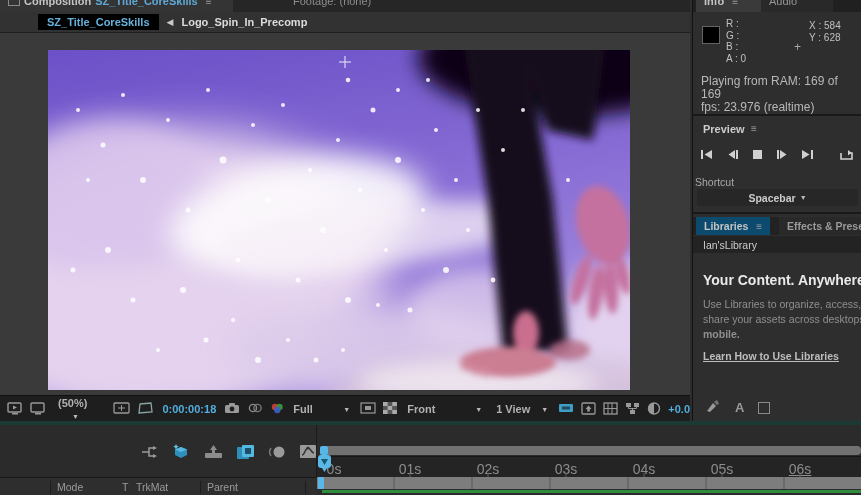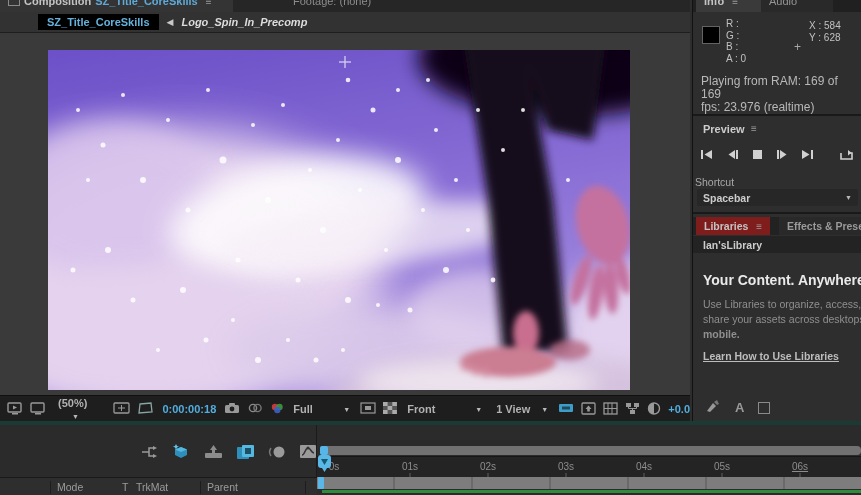--- a/index.html
+++ b/index.html
@@ -13,42 +13,42 @@
     font-size:11px;font-weight:bold;color:#c4c4c4;padding:0 8px;}
   #tab-comp{left:0;width:224px;background:#343434;}
   #tab-comp .blue{color:#5fa9d6;margin-left:4px;}
   #tab-footage{left:233px;width:456px;background:#262626;color:#8d8d8d;font-weight:normal;padding-left:60px;}
   .tabicon{display:inline-block;width:10px;height:8px;border:1px solid #8a8a8a;margin-right:4px;}
   .menu-glyph{color:#9a9a9a;font-weight:normal;margin-left:8px;font-size:10px;}
   #breadcrumb{left:0;top:12px;width:690px;height:20px;background:#323232;
     border-bottom:1px solid #1e1e1e;display:flex;align-items:center;font-size:11px;}
   #crumb-active{background:#000;color:#66b2dc;font-weight:bold;padding:2px 9px;margin-left:38px;}
   #crumb-sep{color:#c8c8c8;font-size:9px;margin:0 8px;}
-  #crumb-cur{color:#dcdcdc;font-weight:bold;font-style:italic;}
+  #crumb-cur{color:#dcdcdc;font-weight:bold;}
   #viewer{left:0;top:33px;width:690px;height:362px;background:#3a3a3a;}
   #viewport{left:48px;top:17px;width:582px;height:340px;background:#120a18;}
   
   #comp-toolbar{left:0;top:395px;width:690px;height:26px;background:#1e1e1e;
     border-top:1px solid #101010;display:flex;align-items:center;
     font-size:11px;color:#b2b2b2;font-weight:bold;}
   #comp-toolbar .gap{margin-left:7px;}
   .cyan{color:#52aede;}
   .caret{font-size:7px;color:#b8b8b8;margin-left:4px;}
   .dd{display:flex;align-items:center;justify-content:space-between;}
   .ic{display:inline-block;vertical-align:middle;}
   
   #teal-divider{left:0;top:421px;width:861px;height:4px;background:#1b3a33;}
   
   #timeline{left:0;top:425px;width:861px;height:70px;background:#2b2b2b;}
   #tl-icons{left:140px;top:18px;display:flex;gap:13px;align-items:center;}
   #tl-vdiv{left:316px;top:0;width:1px;height:70px;background:#1b1b1b;}
   #tl-navigator{left:320px;top:21px;right:0;height:9px;background:#717171;border-radius:4px;}
   #tl-nav-handle{left:320px;top:21px;width:8px;height:9px;background:#56b6e8;border-radius:2px;}
   #tl-ruler{left:317px;top:31px;width:544px;height:21px;background:#242424;border-top:1px solid #161616;}
-  .rlabel{position:absolute;top:4px;transform:translateX(-50%);font-size:10px;color:#8d8d8d;}
+  .rlabel{position:absolute;top:4px;transform:translateX(-50%);font-size:14px;color:#8d8d8d;}
   .rtick{position:absolute;bottom:1px;width:1px;height:4px;background:#5e5e5e;transform:translateX(-50%);}
   #playhead{left:317px;top:29px;}
   #tl-headers{left:0;top:52px;width:317px;height:18px;background:#2e2e2e;border-top:1px solid #191919;
     font-size:10.5px;color:#9b9b9b;}
   #tl-headers span{position:absolute;top:3px;}
   .hdiv{position:absolute;top:2px;width:1px;height:13px;background:#1d1d1d;}
   #workarea{left:317px;top:52px;right:0;height:12px;background:#7d7d7d;
     background-image:repeating-linear-gradient(90deg,transparent 0 76px,#6a6a6a 76px 78px);}
   #wa-handle{left:318px;top:52px;width:6px;height:12px;background:#5ab8e8;border-radius:1px;}
   #ram-line{left:322px;top:65px;right:0;height:3px;background:#2f8c3c;}
@@ -64,29 +64,29 @@
   #xy{left:116px;top:20px;line-height:11.5px;white-space:pre-line;}
   #crosshair{left:101px;top:40px;color:#a8a8a8;font-size:12px;}
   #ram-status{left:8px;top:75px;font-size:12px;color:#b8b8b8;line-height:13px;width:160px;}
   .rp-div{position:absolute;left:0;width:169px;height:2px;background:#191919;}
   #preview-title{left:10px;top:123px;font-size:11px;font-weight:bold;color:#cccccc;}
   #preview-menu{left:58px;top:123px;font-size:10px;color:#9a9a9a;}
   #transport{left:6px;top:147px;display:flex;gap:9px;align-items:center;}
   .tbtn{width:16px;height:14px;display:flex;align-items:center;justify-content:center;}
   #shortcut-label{left:2px;top:176px;font-size:10.5px;color:#a8a8a8;}
   #shortcut-dd{left:4px;top:189px;width:161px;height:17px;background:#272727;border-radius:2px;
-    display:flex;align-items:center;justify-content:space-between;padding:0 6px;box-sizing:border-box;
+    display:flex;align-items:center;justify-content:center;padding:0 6px;box-sizing:border-box;
     font-size:10.5px;font-weight:bold;color:#cccccc;}
   #lib-tabs{left:0;top:217px;width:169px;height:18px;background:#222222;}
   .lib-tab{position:absolute;top:0;height:18px;display:flex;align-items:center;
     font-size:10.5px;font-weight:bold;color:#c4c4c4;padding:0 8px;}
-  #tab-libraries{left:3px;background:#7f1d1d;}
+  #tab-libraries{left:3px;background:#0c4a6e;}
   #tab-effects{left:86px;background:#292929;color:#9a9a9a;width:120px;}
   #lib-name-row{left:0;top:236px;width:169px;height:17px;background:#232323;display:flex;align-items:center;}
-  #lib-name{font-size:10.5px;font-weight:bold;color:#cccccc;margin-left:10px;text-align:center;}
+  #lib-name{font-size:10.5px;font-weight:normal;color:#cccccc;margin-left:10px;text-align:center;}
   #lib-headline{left:10px;top:272px;font-size:14px;font-weight:bold;color:#eaeaea;white-space:nowrap;}
   .lib-body-line{position:absolute;left:10px;font-size:10.5px;color:#8f8f8f;white-space:nowrap;}
   #lib-link{left:10px;top:350px;font-size:10.5px;font-weight:bold;color:#bdbdbd;
     text-decoration:underline;white-space:nowrap;}
   #lib-icons{left:0;top:394px;width:169px;height:27px;display:flex;align-items:center;gap:14px;
     padding-left:12px;box-sizing:border-box;}
   #type-a{font-size:13px;color:#999;font-weight:bold;}
   #type-square{width:10px;height:10px;border:1px solid #8a8a8a;}
 </style>
 </head>

